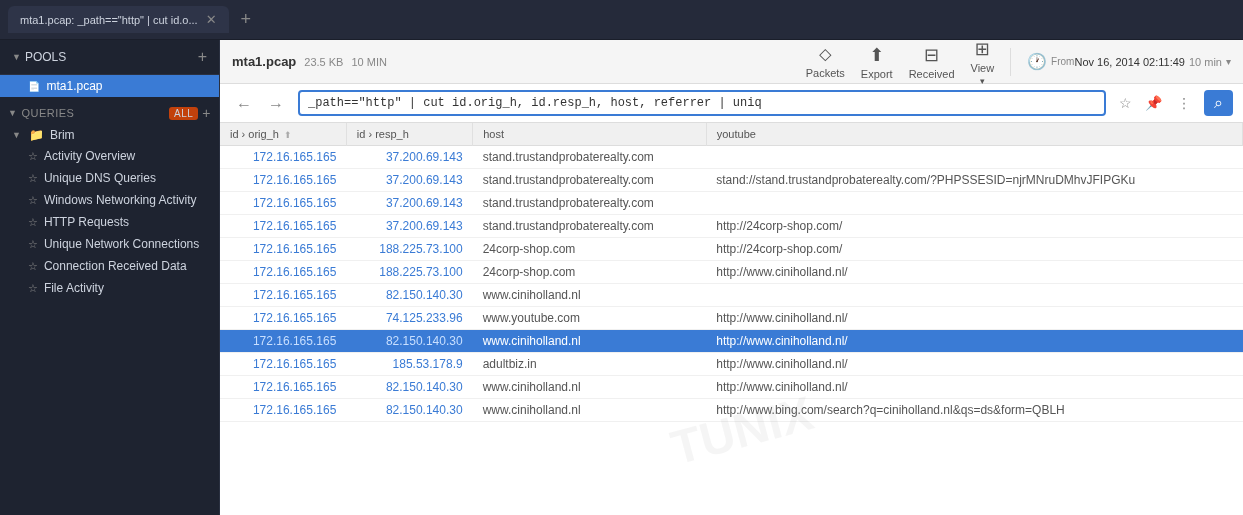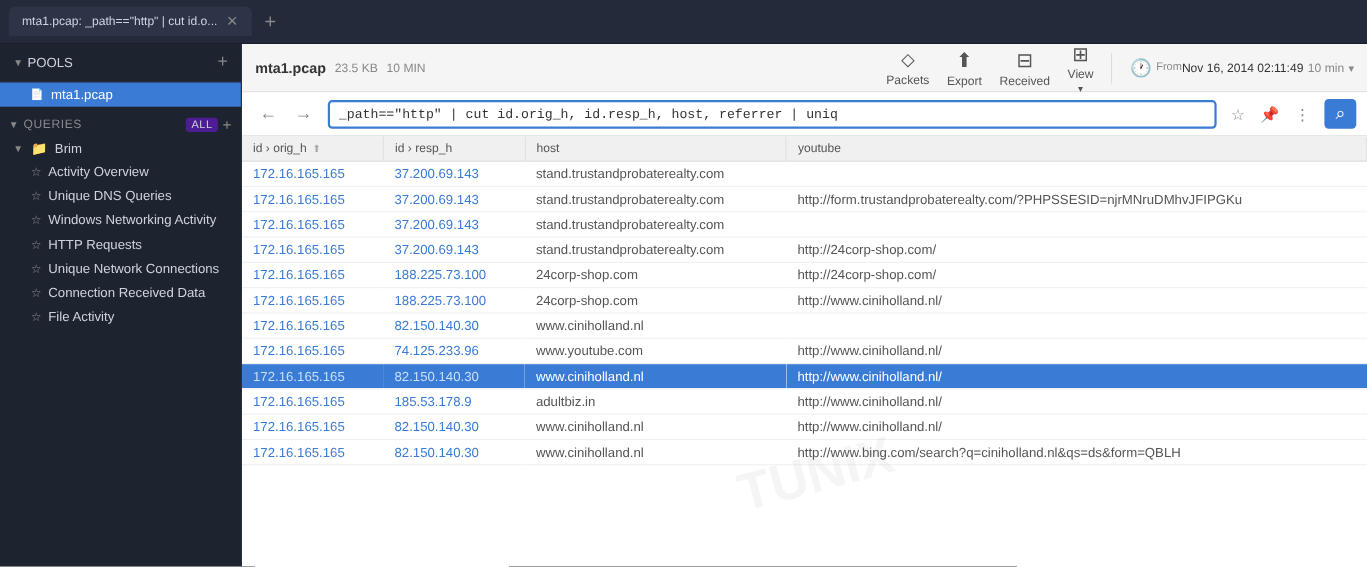--- a/index.html
+++ b/index.html
@@ -18,21 +18,21 @@
     .sidebar { width: 220px; background: #1e2330; border-right: 1px solid #2a3040; display: flex; flex-direction: column; overflow: hidden; flex-shrink: 0; }
     .sidebar-top { padding: 8px 12px; display: flex; align-items: center; gap: 4px; border-bottom: 1px solid #2a3040; }
     .sidebar-title { font-size: 12px; color: #cdd3de; }
     .sidebar-add { margin-left: auto; color: #888; cursor: pointer; font-size: 16px; }
     .sidebar-pool-item { background: #3a7bd5; color: #fff; padding: 4px 12px 4px 28px; font-size: 12px; display: flex; align-items: center; gap: 6px; }
     .sidebar-pool-icon { color: #fff; font-size: 10px; }
 
     .sidebar-section { padding: 4px 0; }
     .sidebar-section-header { display: flex; align-items: center; padding: 4px 8px; font-size: 11px; color: #888; text-transform: uppercase; letter-spacing: 0.5px; }
     .sidebar-section-header .chevron { margin-right: 4px; font-size: 9px; }
-    .sidebar-section-header .all-btn { margin-left: auto; background: #4c1d95; border-radius: 3px; padding: 1px 5px; font-size: 10px; color: #cdd3de; cursor: pointer; }
+    .sidebar-section-header .all-btn { margin-left: auto; background: #c2410c; border-radius: 3px; padding: 1px 5px; font-size: 10px; color: #cdd3de; cursor: pointer; }
     .sidebar-section-header .add-btn { color: #888; font-size: 14px; cursor: pointer; margin-left: 4px; }
 
     .sidebar-folder { display: flex; align-items: center; padding: 3px 12px; gap: 6px; font-size: 12px; color: #cdd3de; }
     .sidebar-folder .folder-icon { color: #888; font-size: 12px; }
     .folder-chevron { font-size: 9px; color: #888; margin-right: 2px; }
 
     .sidebar-query-item { display: flex; align-items: center; padding: 4px 12px 4px 28px; gap: 6px; font-size: 12px; color: #cdd3de; cursor: pointer; }
     .sidebar-query-item .star-icon { color: #888; font-size: 11px; }
 
     .sidebar-scroll { overflow-y: auto; flex: 1; }
@@ -64,21 +64,21 @@
     
     .table-wrap { flex: 1; overflow: auto; }
     table { width: 100%; border-collapse: collapse; font-size: 12px; }
     thead tr { background: #f0f0f0; border-bottom: 1px solid #ddd; }
     thead th { text-align: left; padding: 5px 10px; font-weight: 500; color: #555; font-size: 11px; white-space: nowrap; border-right: 1px solid #e0e0e0; }
     thead th .sort-icon { color: #aaa; margin-left: 2px; font-size: 9px; }
     tbody tr { border-bottom: 1px solid #f0f0f0; }
     tbody tr.selected { background: #3a7bd5; color: #fff; }
     tbody tr.selected td { color: #fff; }
     tbody td { padding: 4px 10px; white-space: nowrap; overflow: hidden; text-overflow: ellipsis; max-width: 350px; }
-    .col-ip { color: #3a7bd5; }
+    .col-ip { color: #3a7bd5; text-align: right; }
     tbody tr.selected .col-ip { color: #c8dfff; }
     .col-host { color: #555; }
     .col-referrer { color: #555; max-width: 500px; }
     .watermark { position: absolute; opacity: 0.08; font-size: 48px; font-weight: bold; color: #888; pointer-events: none; transform: rotate(-15deg); top: 280px; left: 450px; z-index: 10; }
   </style>
 </head>
 <body>
 
 <div class="tab-bar">
   <div class="tab">
@@ -224,21 +224,21 @@
         <tr>
               <td class="col-ip">172.16.165.165</td>
               <td class="col-ip">37.200.69.143</td>
               <td class="col-host">stand.trustandprobaterealty.com</td>
               <td class="col-referrer" style="max-width: 500px; overflow: hidden; text-overflow: ellipsis;"></td>
             </tr>
             <tr>
               <td class="col-ip">172.16.165.165</td>
               <td class="col-ip">37.200.69.143</td>
               <td class="col-host">stand.trustandprobaterealty.com</td>
-              <td class="col-referrer" style="max-width: 500px; overflow: hidden; text-overflow: ellipsis;">http://form.trustandprobaterealty.com/?PHPSSESID=njrMNruDMhvJFIPGKu</td>
+              <td class="col-referrer" style="max-width: 500px; overflow: hidden; text-overflow: ellipsis;">stand://stand.trustandprobaterealty.com/?PHPSSESID=njrMNruDMhvJFIPGKu</td>
             </tr>
             <tr>
               <td class="col-ip">172.16.165.165</td>
               <td class="col-ip">37.200.69.143</td>
               <td class="col-host">stand.trustandprobaterealty.com</td>
               <td class="col-referrer" style="max-width: 500px; overflow: hidden; text-overflow: ellipsis;"></td>
             </tr>
             <tr>
               <td class="col-ip">172.16.165.165</td>
               <td class="col-ip">37.200.69.143</td>

